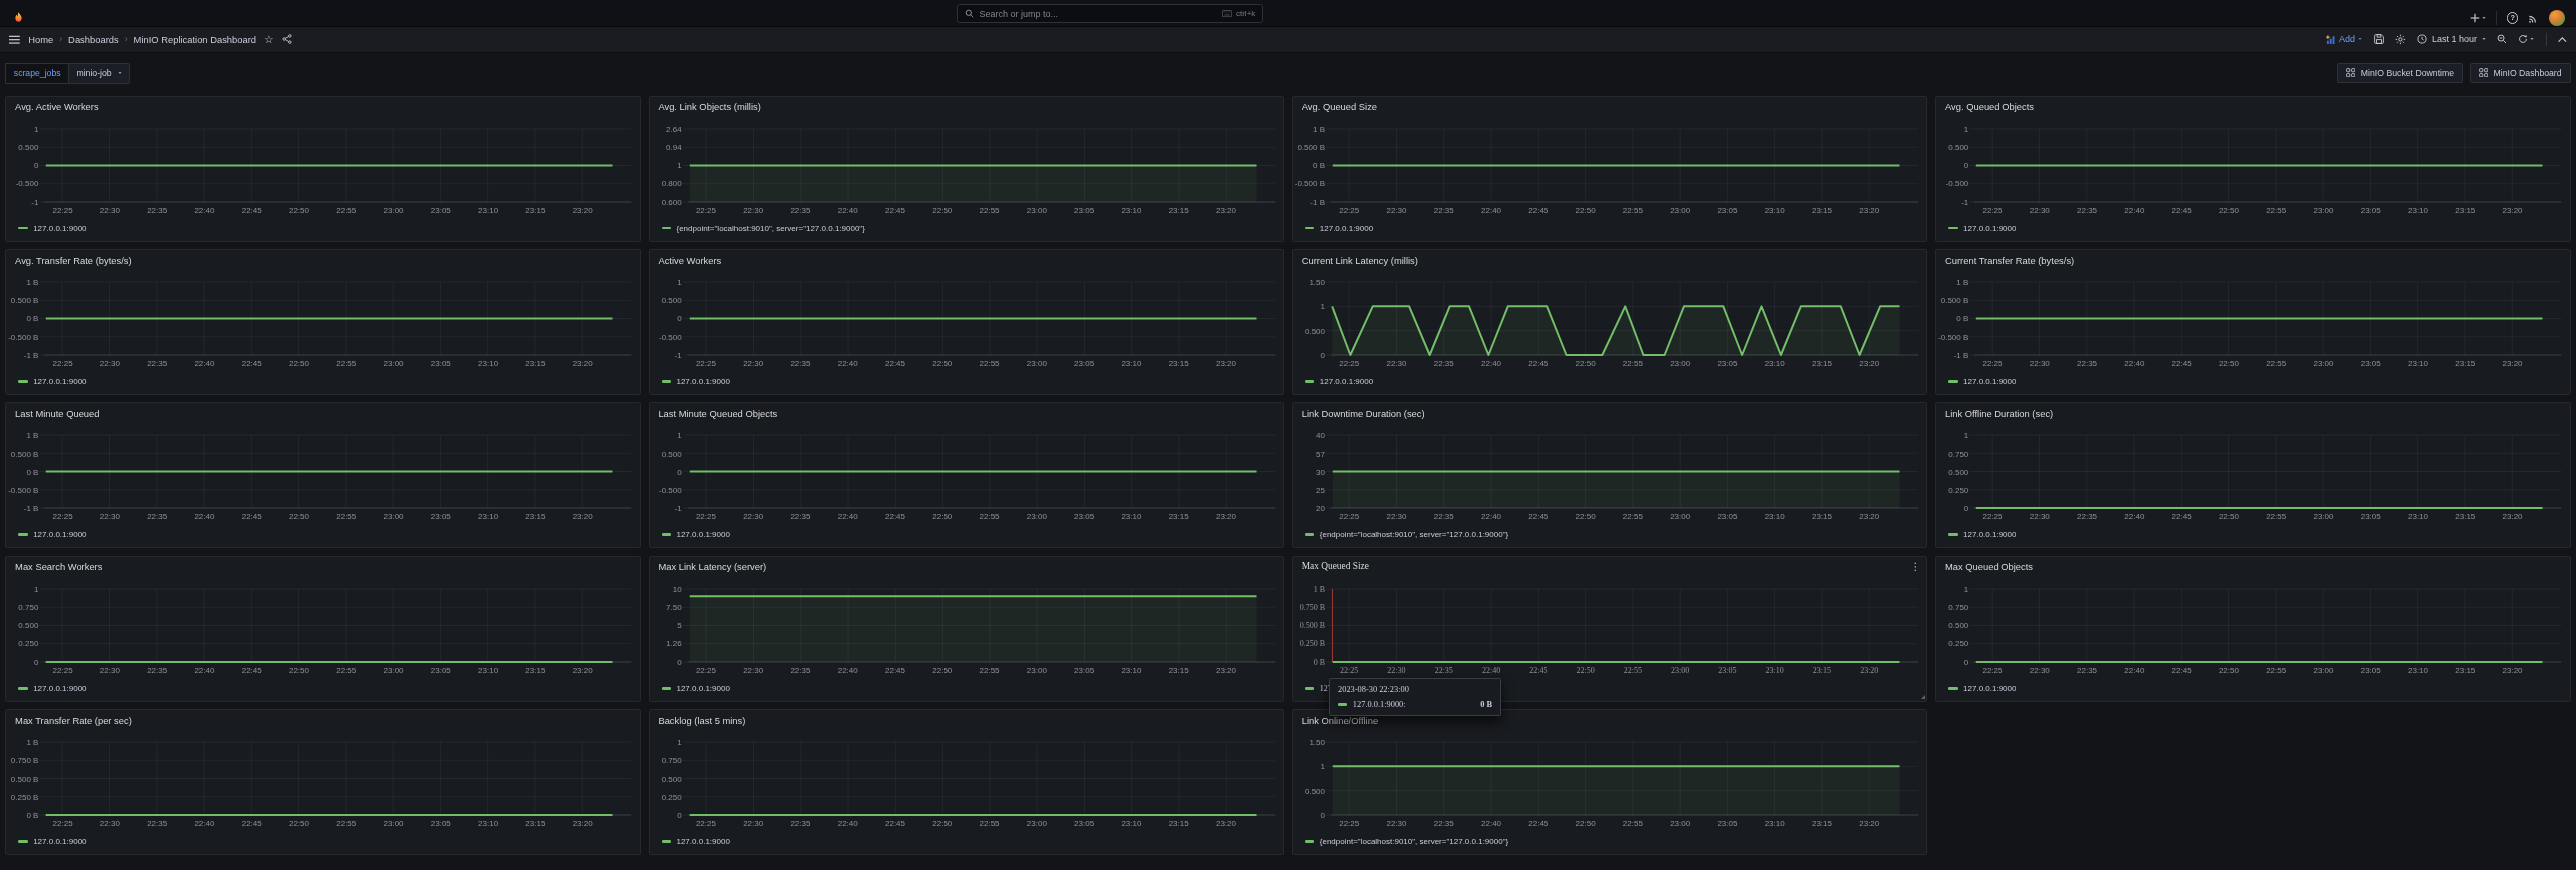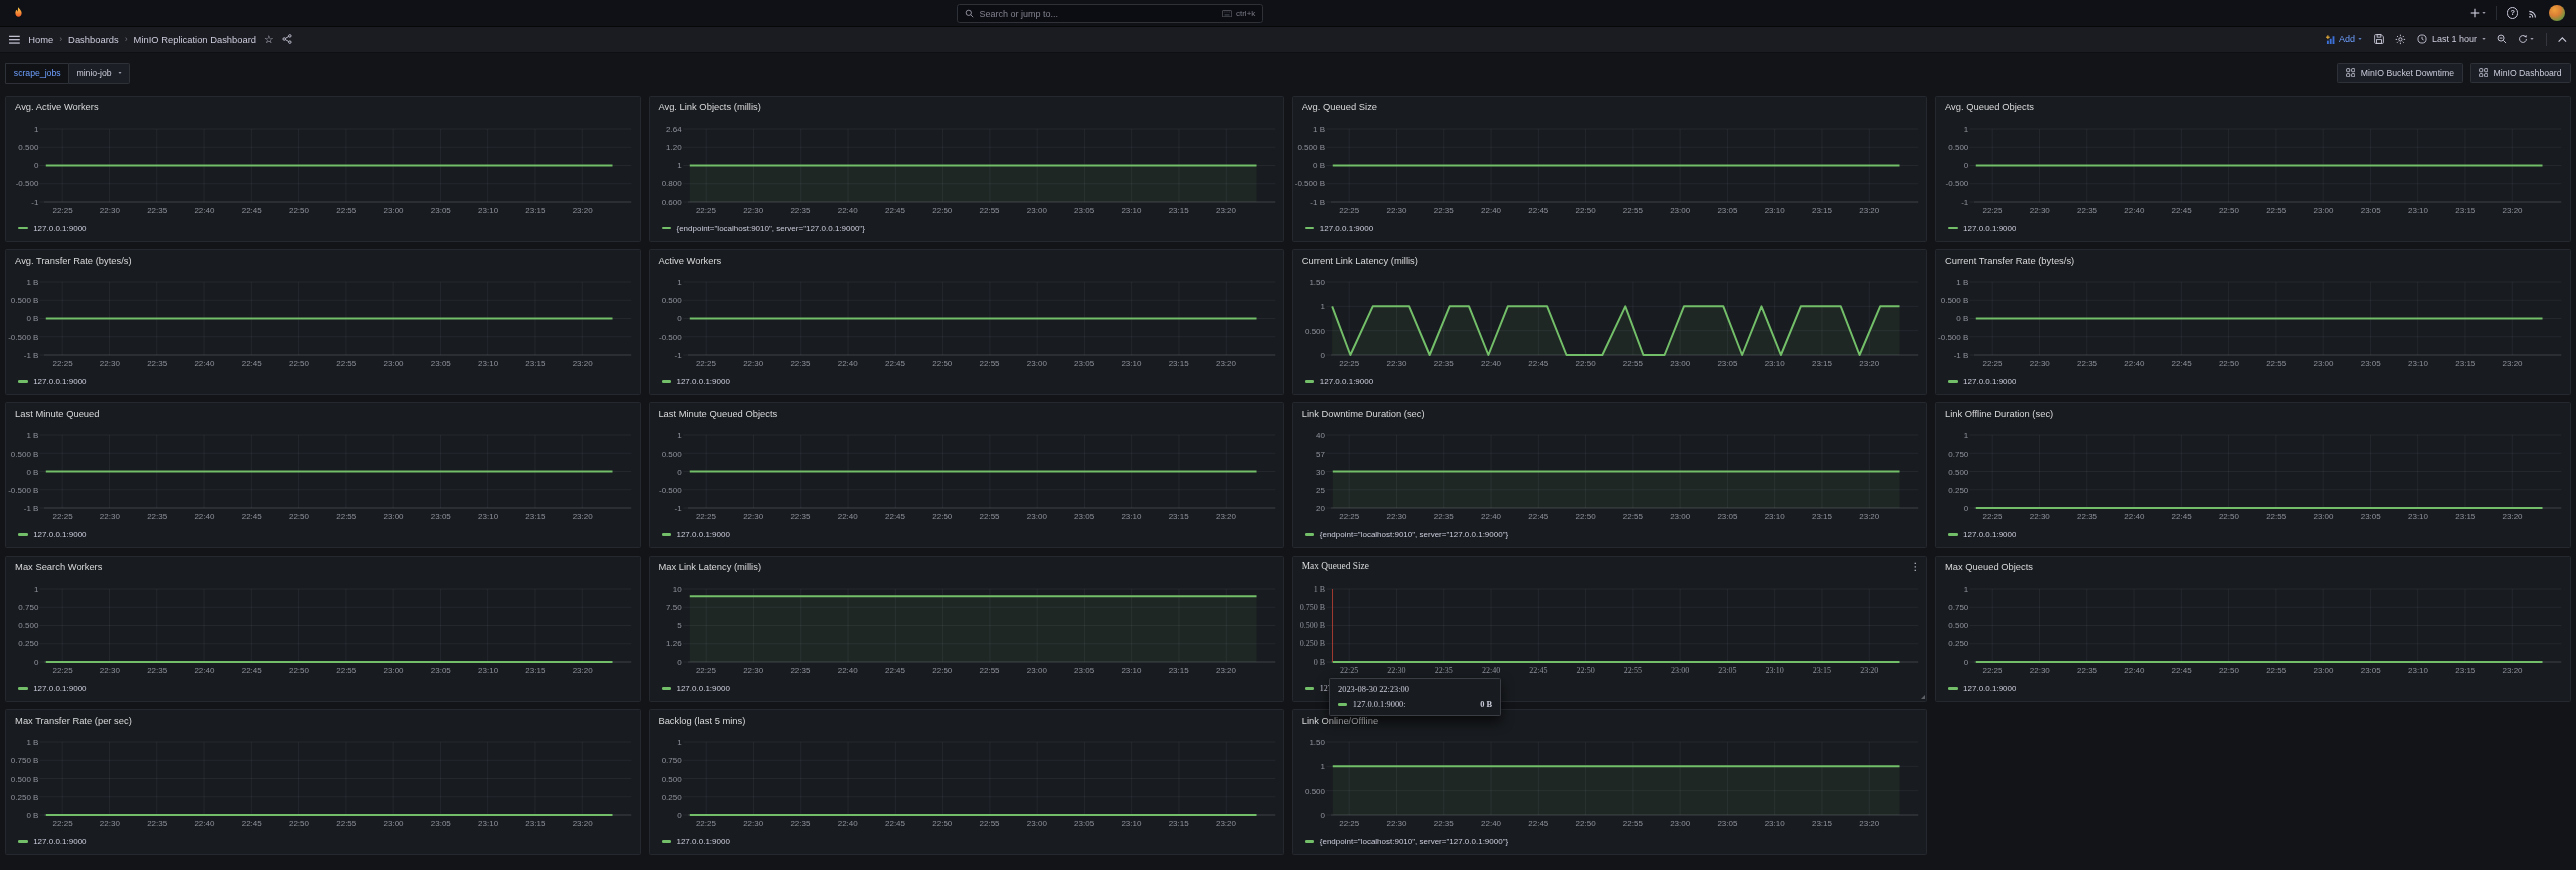--- a/index.html
+++ b/index.html
@@ -8,21 +8,21 @@
     background:#121418;
     font-family:"Liberation Sans","DejaVu Sans",sans-serif;
     color:#ccccdc;
     font-size:8.7px;
   }
   svg { display:block; }
 
   
   .topnav {
     height:27px; background:#0f1116; position:relative;
-    display:flex; align-items:center; padding:0 10.8px;
+    display:flex; align-items:flex-end; padding:0 10.8px;
     border-bottom:0.7px solid rgba(0,0,0,0.55);
   }
   .search-box {
     position:absolute; left:957px; top:4px; width:306px; height:19px;
     background:#0b0d12; border:0.7px solid #2e3138; border-radius:2.7px;
     display:flex; align-items:center; gap:5.4px; padding:0 6.7px;
     color:rgba(204,204,220,0.6); font-size:9px;
   }
   .search-box .hint { margin-left:auto; display:flex; align-items:center; gap:4px; font-size:8px; color:rgba(204,204,220,0.55); }
   .topnav-right { margin-left:auto; display:flex; align-items:center; gap:10px; color:#ccccdc; }
@@ -354,21 +354,21 @@
           <line x1="59.45000000000001" y1="0" x2="59.45000000000001" y2="100" stroke="rgba(204,204,220,0.07)" stroke-width="1" vector-effect="non-scaling-stroke"></line>
           <line x1="67.5" y1="0" x2="67.5" y2="100" stroke="rgba(204,204,220,0.07)" stroke-width="1" vector-effect="non-scaling-stroke"></line>
           <line x1="75.55" y1="0" x2="75.55" y2="100" stroke="rgba(204,204,220,0.07)" stroke-width="1" vector-effect="non-scaling-stroke"></line>
           <line x1="83.6" y1="0" x2="83.6" y2="100" stroke="rgba(204,204,220,0.07)" stroke-width="1" vector-effect="non-scaling-stroke"></line>
           <line x1="91.65" y1="0" x2="91.65" y2="100" stroke="rgba(204,204,220,0.07)" stroke-width="1" vector-effect="non-scaling-stroke"></line>
           <line x1="0" y1="100" x2="100" y2="100" stroke="rgba(204,204,220,0.16)" stroke-width="1" vector-effect="non-scaling-stroke"></line>
           <polygon points="0.3,49.99999999999999 96.8,49.99999999999999 96.8,100 0.3,100" fill="rgba(115,191,105,0.08)"></polygon>
           <polyline points="0.3,49.99999999999999 96.8,49.99999999999999" fill="none" stroke="#73bf69" stroke-width="2" stroke-linejoin="round" vector-effect="non-scaling-stroke"></polyline>
         </svg>
         <div class="ylab" style="top: 0%;">2.64</div>
-        <div class="ylab" style="top: 25%;">1.20</div>
+        <div class="ylab" style="top: 25%;">0.94</div>
         <div class="ylab" style="top: 50%;">1</div>
         <div class="ylab" style="top: 75%;">0.800</div>
         <div class="ylab" style="top: 100%;">0.600</div>
         <div class="xlab" style="left: 3.1%;">22:25</div>
         <div class="xlab" style="left: 11.15%;">22:30</div>
         <div class="xlab" style="left: 19.2%;">22:35</div>
         <div class="xlab" style="left: 27.25%;">22:40</div>
         <div class="xlab" style="left: 35.3%;">22:45</div>
         <div class="xlab" style="left: 43.35%;">22:50</div>
         <div class="xlab" style="left: 51.4%;">22:55</div>
@@ -894,21 +894,21 @@
         <div class="xlab" style="left: 75.55%;">23:10</div>
         <div class="xlab" style="left: 83.6%;">23:15</div>
         <div class="xlab" style="left: 91.65%;">23:20</div>
       </div>
       <div class="legend">
         <div class="swatch" style="background: rgb(115, 191, 105);"></div>
         <span>127.0.0.1:9000</span>
       </div>
     </section>
     <section class="panel">
-      <div class="ptitle">Max Link Latency (millis)</div>
+      <div class="ptitle">Max Link Latency (server)</div>
       <div class="plot">
         <svg class="chart" viewBox="0 0 100 100" preserveAspectRatio="none">
           <line x1="-0.8" y1="0" x2="100" y2="0" stroke="rgba(204,204,220,0.07)" stroke-width="1" vector-effect="non-scaling-stroke"></line>
           <line x1="-0.8" y1="25" x2="100" y2="25" stroke="rgba(204,204,220,0.07)" stroke-width="1" vector-effect="non-scaling-stroke"></line>
           <line x1="-0.8" y1="50" x2="100" y2="50" stroke="rgba(204,204,220,0.07)" stroke-width="1" vector-effect="non-scaling-stroke"></line>
           <line x1="-0.8" y1="75" x2="100" y2="75" stroke="rgba(204,204,220,0.07)" stroke-width="1" vector-effect="non-scaling-stroke"></line>
           <line x1="-0.8" y1="100" x2="100" y2="100" stroke="rgba(204,204,220,0.07)" stroke-width="1" vector-effect="non-scaling-stroke"></line>
           <line x1="3.1" y1="0" x2="3.1" y2="100" stroke="rgba(204,204,220,0.07)" stroke-width="1" vector-effect="non-scaling-stroke"></line>
           <line x1="11.15" y1="0" x2="11.15" y2="100" stroke="rgba(204,204,220,0.07)" stroke-width="1" vector-effect="non-scaling-stroke"></line>
           <line x1="19.200000000000003" y1="0" x2="19.200000000000003" y2="100" stroke="rgba(204,204,220,0.07)" stroke-width="1" vector-effect="non-scaling-stroke"></line>

